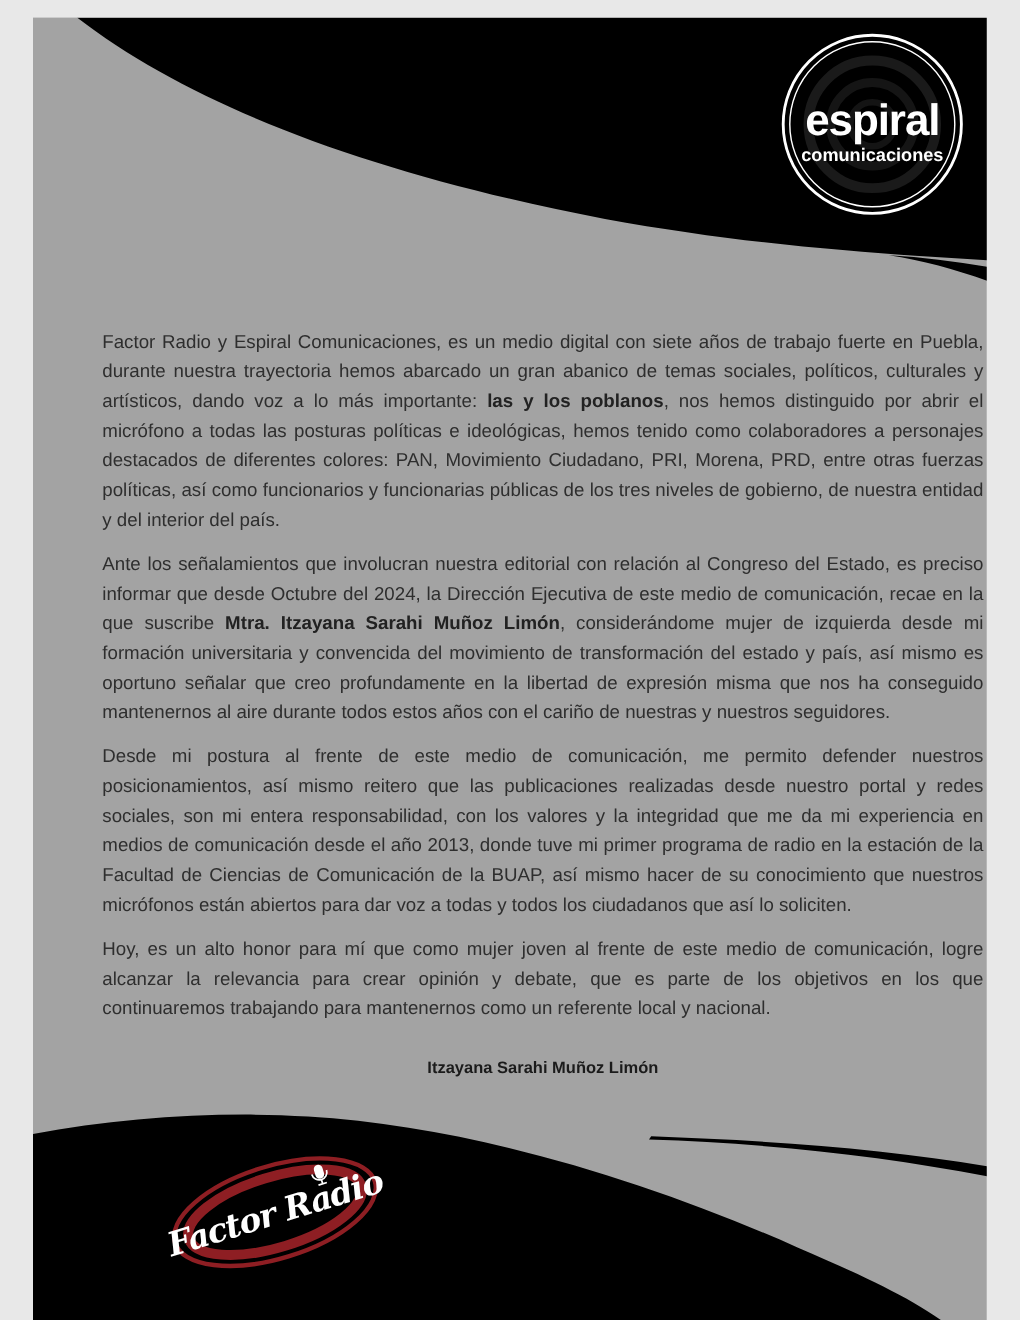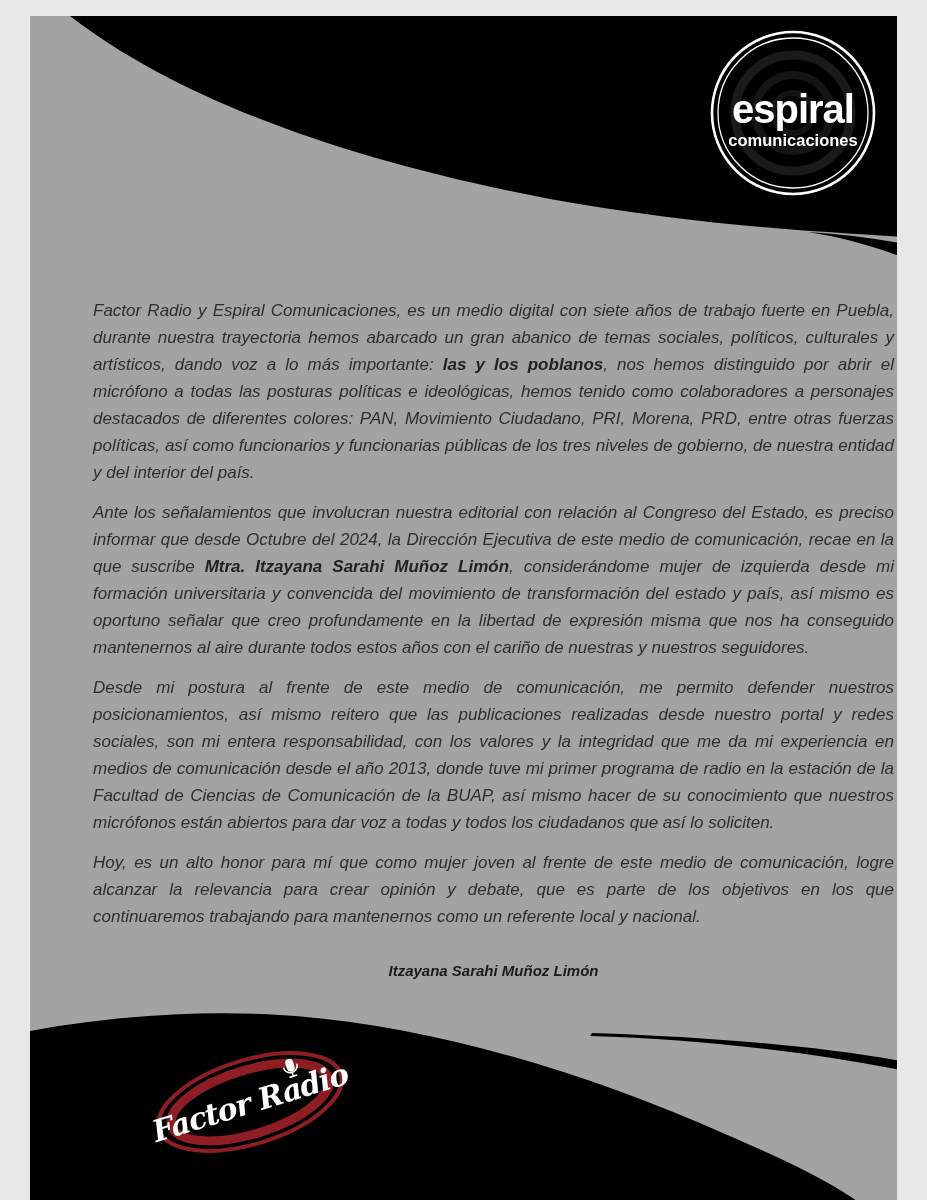--- a/index.html
+++ b/index.html
@@ -14,26 +14,26 @@
   .page-title{
     position:absolute;left:63px;top:208px;margin:0;
     font-size:31px;font-weight:bold;font-style:italic;
     letter-spacing:1px;color:#0e0e0e;white-space:nowrap;
   }
   .body-copy{
     position:absolute;left:63px;top:281px;width:801px;
     color:#2e2e2e;font-size:17px;line-height:27px;
     text-align:justify;
   }
-  .body-copy p{margin:0 0 13px 0;font-style:italic;}
+  .body-copy p{margin:0 0 13px 0;}
   .body-copy strong{color:#222;}
   .signature{
     position:absolute;left:63px;top:944px;width:801px;
     text-align:center;color:#1b1b1b;
-    font-weight:bold;font-style:italic;
+    font-weight:bold;
     font-size:15px;line-height:21px;
   }
   .logo-word{font-family:"Liberation Sans",sans-serif;font-weight:bold;}
   .script-word{font-family:"DejaVu Serif",serif;font-weight:bold;font-style:italic;}
 </style>
 </head>
 <body>
 
 <div class="page">
 

